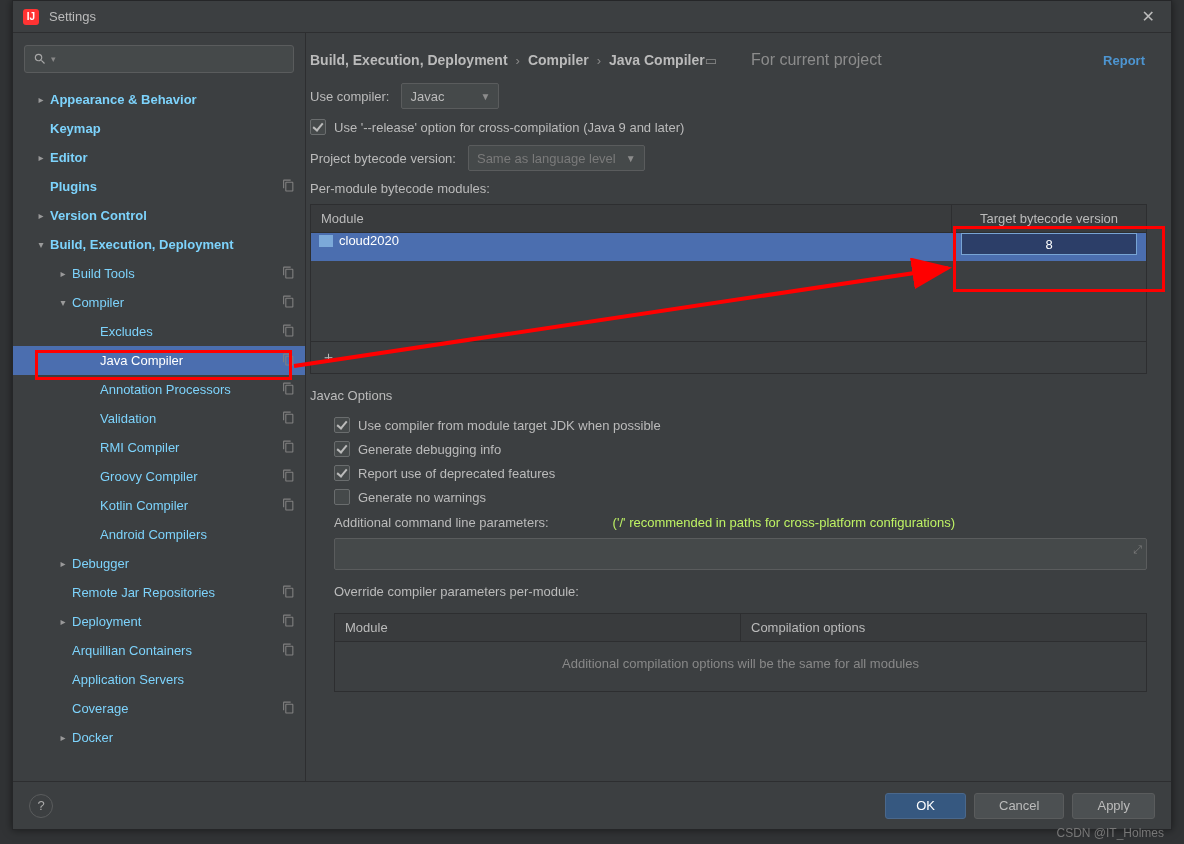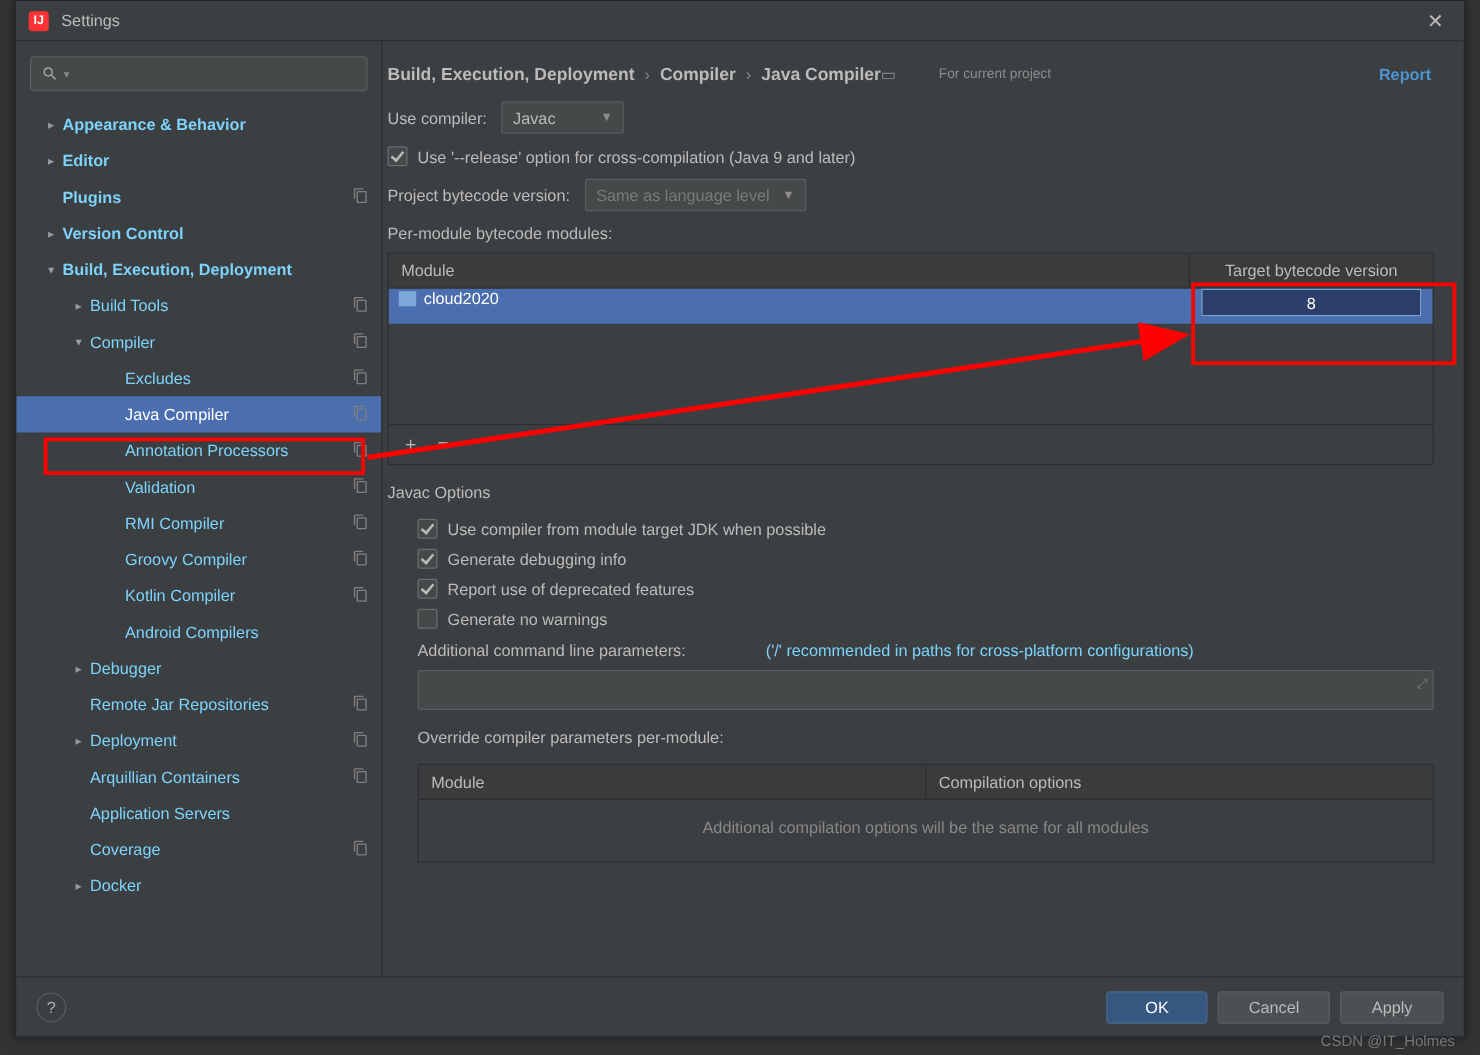--- a/index.html
+++ b/index.html
@@ -23,21 +23,21 @@
 .node.bold .label { font-weight:bold; }
 .node.selected { background: #4b6eaf; }
 .node.selected .label { color: #fff; }
 .node.d0 { padding-left: 22px; }
 .node.d1 { padding-left: 44px; }
 .node.d2 { padding-left: 72px; }
 .main { flex:1; display:flex; flex-direction: column; padding: 18px 20px 0 0; overflow:auto; }
 .breadcrumb-row { display:flex; align-items:center; padding-left: 4px; margin-bottom: 14px; }
 .breadcrumb-row .bc { color:#bbb; font-weight:bold; font-size: 14px; }
 .breadcrumb-row .sep { color:#888; margin: 0 8px; }
-.breadcrumb-row .scope { color:#8c8c8c; margin-left: 30px; font-size:11px; }
+.breadcrumb-row .scope { color:#8c8c8c; margin-left: 30px; font-size:16px; }
 .breadcrumb-row .scope-icon { color:#8c8c8c; margin-right:4px; }
 .breadcrumb-row .reset { color:#4d95d1; margin-left:auto; margin-right:6px; font-weight:bold; cursor:pointer; }
 .section { padding-left: 4px; }
 .row { display:flex; align-items:center; margin-bottom: 10px; }
 .row .lbl { color:#bbb; margin-right: 12px; }
 .select { height: 26px; background:#45494a; border:1px solid #5a5c5d; border-radius:2px; display:flex; align-items:center; padding: 0 8px; cursor:pointer; }
 .select .sv { color:#bbb; }
 .select .dd { color:#8c8c8c; margin-left: 36px; font-size:10px; }
 .select.grey .sv { color:#7a7a7a; }
 .check { width:16px; height:16px; border:1px solid #6a6d6e; background:#45494a; border-radius:2px; margin-right: 8px; display:inline-flex; align-items:center; justify-content:center; position:relative; }
@@ -53,21 +53,21 @@
 .module-table .row-sel .folder { width:14px; height:12px; background:#7ca9d9; display:inline-block; position:relative; }
 .module-table .row-sel .c2 { width: 194px; display:flex; align-items:center; justify-content:center; }
 .module-table .cell8 { background:#2c3e68; border:1px solid #78a4d4; width: 176px; height: 22px; display:flex; align-items:center; justify-content:center; color:#fff; }
 .module-table .pad { height: 80px; }
 .module-table .toolbar { border-top:1px solid #2d2e30; padding: 6px 10px; display:flex; gap: 14px; color:#bbb; font-size:15px; }
 .javac-section { margin-top: 14px; }
 .javac-section .sec-title { color:#bbb; margin-bottom: 10px; }
 .javac-section .opt { display:flex; align-items:center; padding: 4px 0 4px 24px; }
 .param-row { display:flex; align-items:center; padding: 6px 0 6px 24px; }
 .param-row .plbl { color:#bbb; }
-.param-row .hint { color:#7dd3fc; margin-left: 64px; }
+.param-row .hint { color:#bef264; margin-left: 64px; }
 .textfield { margin: 2px 4px 0 24px; height: 32px; background:#45494a; border:1px solid #5a5c5d; border-radius:2px; position:relative; }
 .textfield .expand { position:absolute; right:4px; top:4px; color:#7a7a7a; font-size:11px; }
 .override-table { margin: 10px 4px 0 24px; border:1px solid #2d2e30; }
 .override-table .hdr { display:flex; background:#393b3d; border-bottom:1px solid #2d2e30; }
 .override-table .hdr .th { padding: 6px 10px; color:#bbb; flex:1; border-right:1px solid #2d2e30; }
 .override-table .hdr .th:last-child { border-right:none; }
 .override-table .empty { text-align:center; padding: 14px 0 20px 0; color:#888; }
 .footer { height: 48px; border-top:1px solid #2d2e30; display:flex; align-items:center; padding: 0 16px; }
 .footer .help { width:24px; height:24px; border:1px solid #5a5c5d; border-radius:50%; display:flex; align-items:center; justify-content:center; color:#aaa; font-size:13px; cursor:pointer; }
 .footer .sp { flex:1; }
@@ -100,20 +100,24 @@
             </svg>
           <span class="down">▾</span>
         </div>
       </div>
       <div class="tree" id="tree">
           <div class="node d0 bold">
             <span class="arrow">▸</span>
             <span class="label">Appearance &amp; Behavior</span>
           </div>
           <div class="node d0 bold">
+            <span class="arrow"></span>
+            <span class="label">Keymap</span>
+          </div>
+          <div class="node d0 bold">
             <span class="arrow">▸</span>
             <span class="label">Editor</span>
           </div>
           <div class="node d0 bold">
             <span class="arrow"></span>
             <span class="label">Plugins</span>
             <span class="copy-icon"><svg viewBox="0 0 24 24">
                 <path d="M16 1H4c-1.1 0-2 .9-2 2v14h2V3h12V1zm3 4H8c-1.1 0-2 .9-2 2v14c0 1.1.9 2 2 2h11c1.1 0 2-.9 2-2V7c0-1.1-.9-2-2-2zm0 16H8V7h11v14z"></path>
               </svg></span>
           </div>

